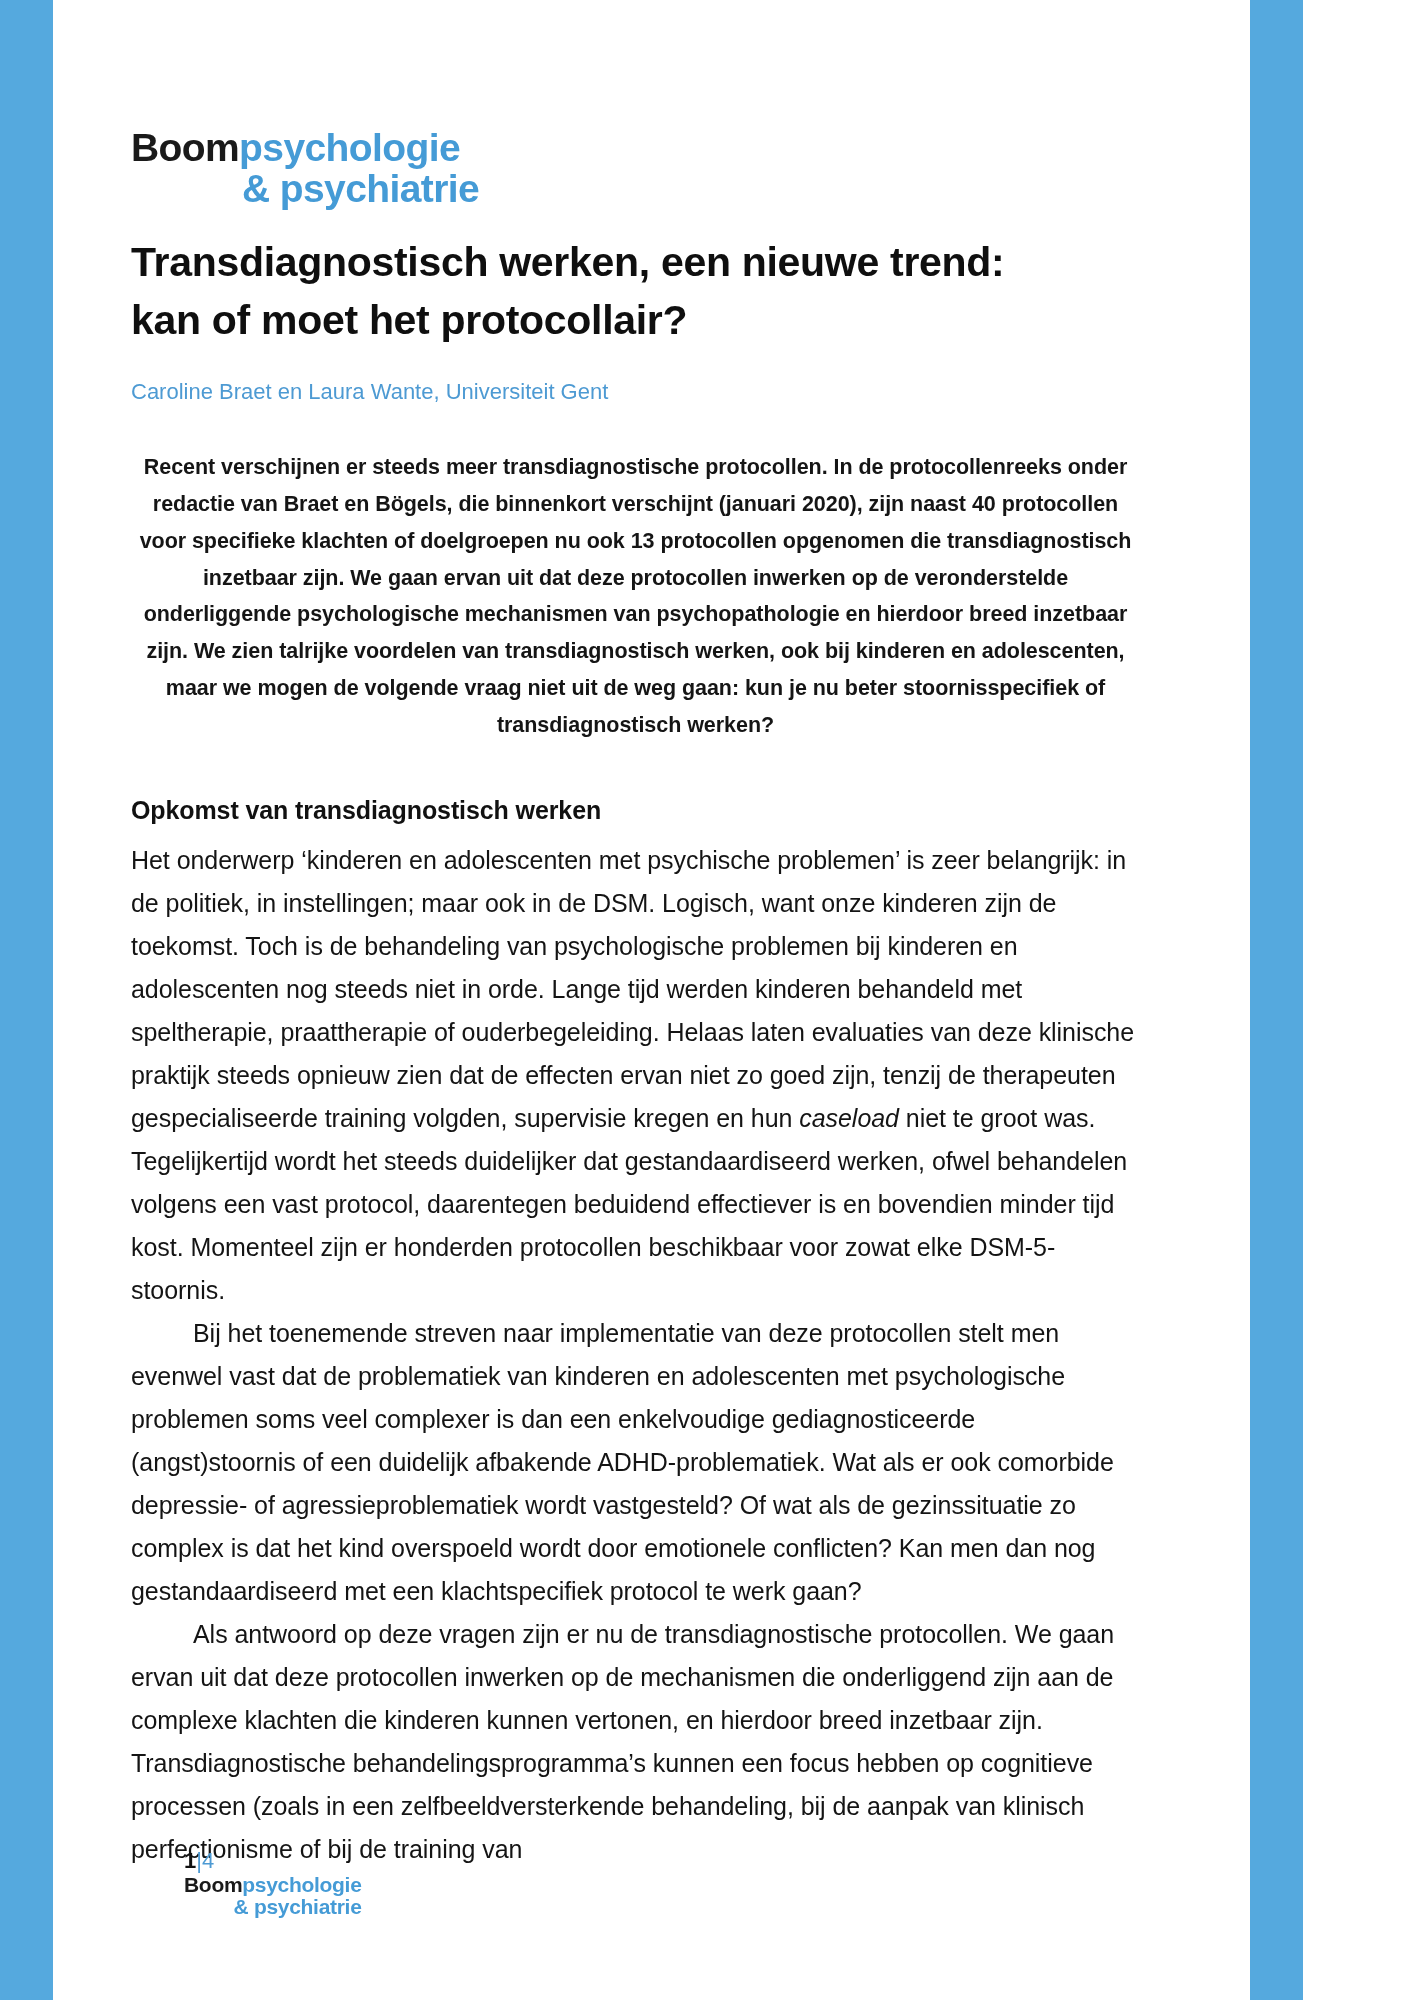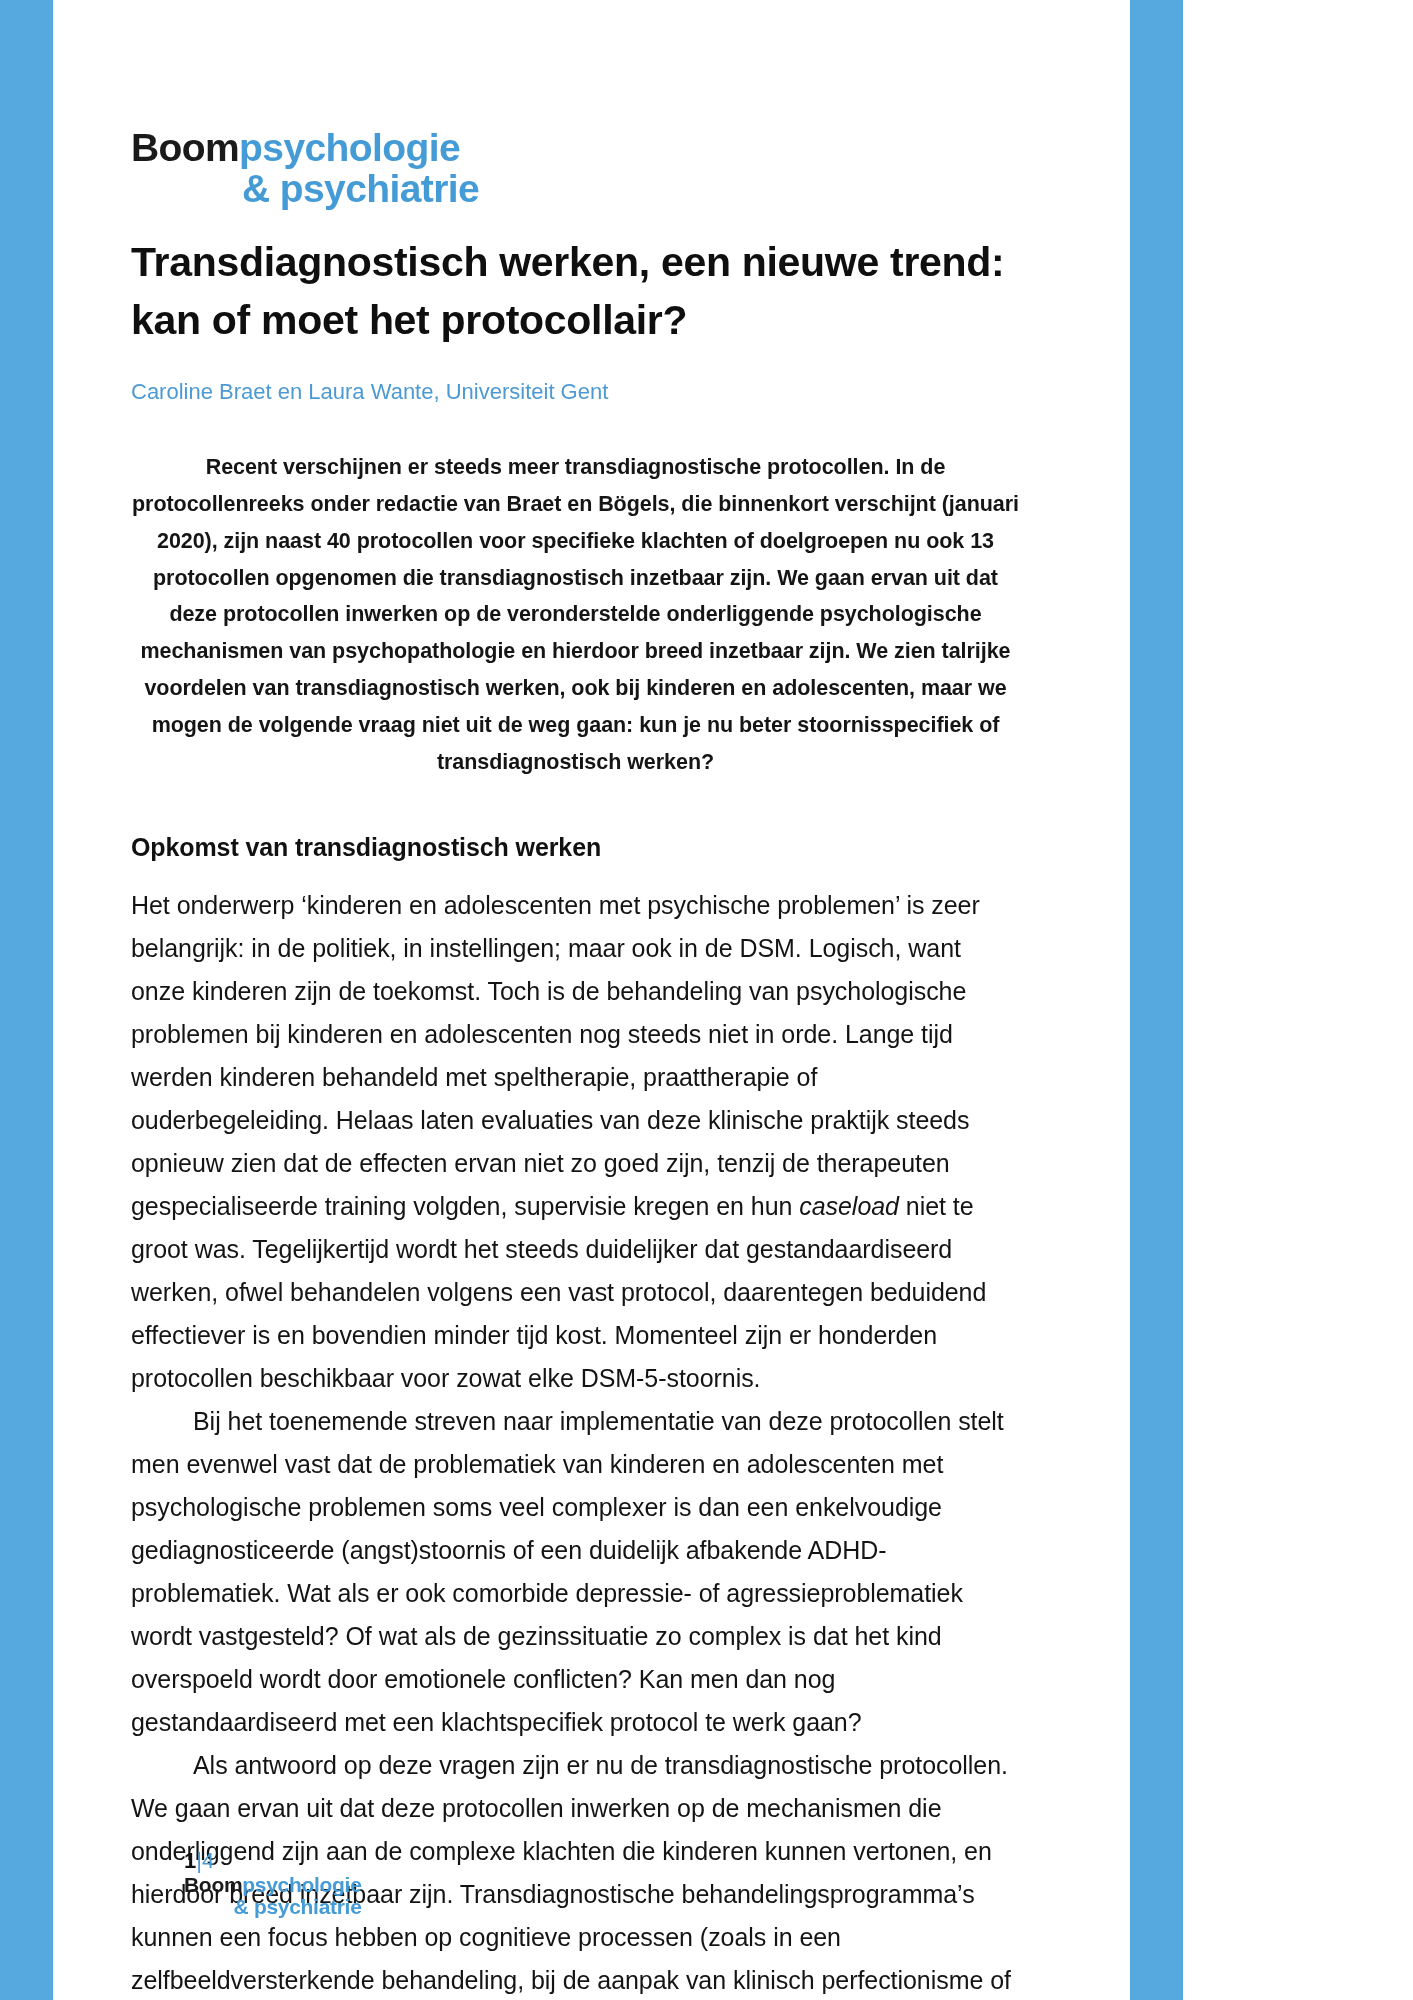--- a/index.html
+++ b/index.html
@@ -5,21 +5,21 @@
   html, body {
     margin: 0;
     padding: 0;
     background: #ffffff;
   }
   body {
     font-family: "Liberation Sans", sans-serif;
   }
   .page {
     position: relative;
-    width: 1183px;
+    width: 1303px;
     height: 2000px;
     background: #c4b5fd;
     overflow: hidden;
     box-sizing: border-box;
   }
   .edge-band {
     position: absolute;
     top: 0;
     bottom: 0;
     width: 53px;
@@ -91,21 +91,21 @@
     font-weight: bold;
     color: #151515;
     line-height: 1.72;
     letter-spacing: -0.05px;
     text-align: center;
   }
 
   
   .section-heading {
     margin-top: 52px;
-    margin-bottom: 22px;
+    margin-bottom: 14px;
     font-size: 25px;
     font-weight: bold;
     color: #111111;
     letter-spacing: -0.1px;
   }
 
   
   .body-par {
     font-size: 25px;
     color: #141414;

